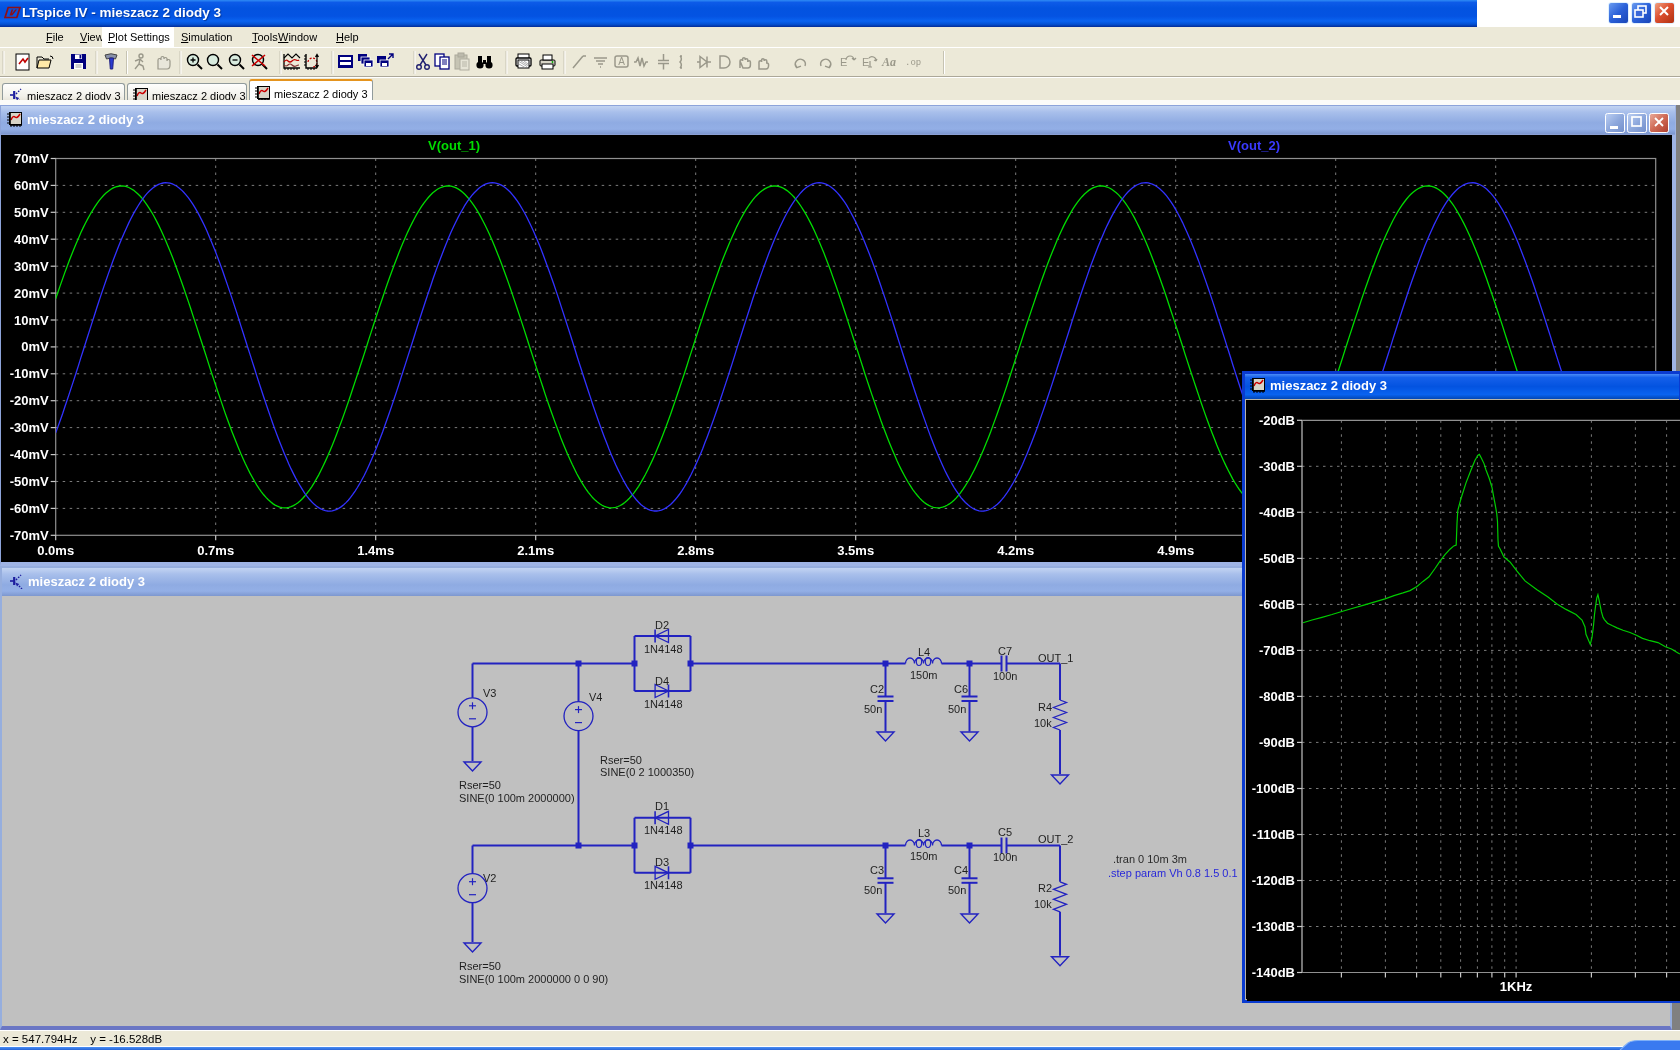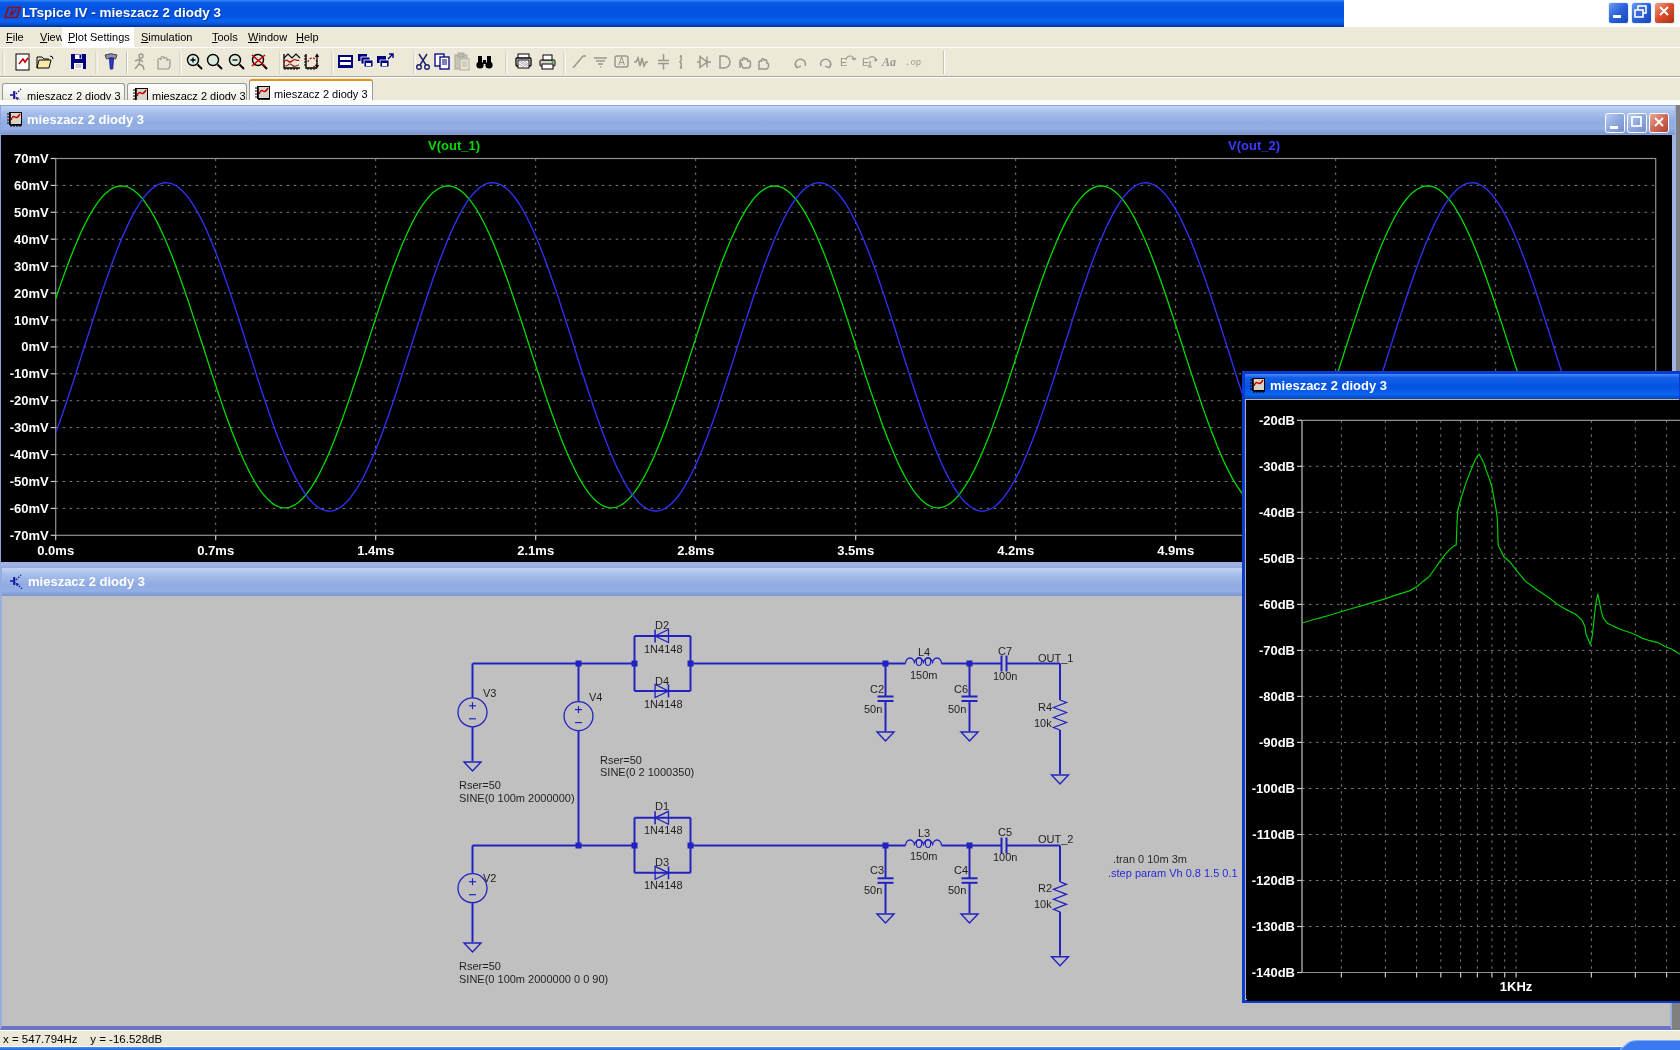--- a/index.html
+++ b/index.html
@@ -1,23 +1,23 @@
 <!DOCTYPE html>
 <html><head><meta charset="utf-8"><style>
 * { margin:0; padding:0; box-sizing:border-box; }
 html,body { width:1680px; height:1050px; overflow:hidden; font-family:"Liberation Sans",sans-serif; }
 .abs { position:absolute; }
-#titlebar { left:0; top:0; width:1344px; height:27px;
+#titlebar { left:0; top:0; width:1477px; height:27px;
   background:linear-gradient(to bottom,#2f8cf5 0%,#0d5be8 9%,#0353e0 30%,#0453e2 60%,#0a63f0 78%,#0450d2 90%,#032c96 100%); }
 #titlebar .t { position:absolute; left:22px; top:5px; color:#fff; font-weight:bold; font-size:13.5px; text-shadow:1px 1px 1px #0338a0; }
 .xpbtn { position:absolute; top:2px; width:21px; height:22px; border-radius:3px; border:1px solid #dff0ff;
   background:linear-gradient(135deg,#6a9bf0 0%,#2a60d8 50%,#1a46b8 100%); color:#fff; text-align:center; }
 .xpbtn.close { background:linear-gradient(135deg,#f0a080 0%,#dd5030 45%,#b03010 100%); }
 #menubar { left:0; top:27px; width:1680px; height:20px; background:#ece9d8; font-size:11px; color:#000; }
-#menubar span { position:absolute; top:4px; }
+#menubar span { position:absolute; top:4px;margin-left:40px; }
 #toolbar { left:0; top:47px; width:1680px; height:30px; background:#ece9d8; border-top:1px solid #fff; border-bottom:1px solid #aca899; }
 #tabbar { left:0; top:78px; width:1680px; height:26px; background:#ece9d8; }
 .tab { position:absolute; top:5px; height:21px; border:1px solid #919b9c; border-bottom:none; border-radius:3px 3px 0 0;
   background:linear-gradient(to bottom,#fefefd,#f2f1ea 60%,#e0ddcf); font-size:11px; padding:4px 0 0 5px; white-space:nowrap; }
 .tab svg { vertical-align:-3px; margin-right:4px; }
 .tab.active { top:1px; height:25px; background:#fff; border-top:2px solid #e5941e; padding-top:5px; }
 #tabline { left:0; top:100px; width:1680px; height:5px; background:#fcfcf9; }
 #mdi { left:0; top:105px; width:1680px; height:926px; background:#808080; }
 .wtitle { position:absolute; color:#fff; font-weight:bold; font-size:13px; }
 .wtitle svg { vertical-align:-3px; margin-right:5px; }
@@ -48,21 +48,21 @@
         <path d="M5 4 L13 12 M13 4 L5 12" stroke="#fff" stroke-width="2"></path>
       </svg></div>
 </div>
 <div class="abs" id="menubar">
  <span style="left:6px"><u>F</u>ile</span>
     <span style="left:40px"><u>V</u>iew</span>
  <span class="abs" style="left:62px;top:0;width:72px;height:20px;background:#fff"></span>
  <span style="left:68px"><u>P</u>lot Settings</span>
  <span style="left:141px"><u>S</u>imulation</span>
     <span style="left:212px"><u>T</u>ools</span>
- <span style="left:248px"><u>W</u>indow</span>
+ <span style="left:238px"><u>W</u>indow</span>
     <span style="left:296px"><u>H</u>elp</span>
 </div>
 <div class="abs" id="toolbar"></div>
 <svg class="abs" style="left:0;top:48px" width="1680" height="30" viewBox="0 0 1680 30">
 <line x1="3" y1="3" x2="3" y2="26" stroke="#c6c3b2"></line>
     <line x1="4" y1="3" x2="4" y2="26" stroke="#fff"></line>
 <g>
       <line x1="96" y1="3" x2="96" y2="26" stroke="#c6c3b2"></line>
       <line x1="97" y1="3" x2="97" y2="26" stroke="#fff"></line>
     </g>

